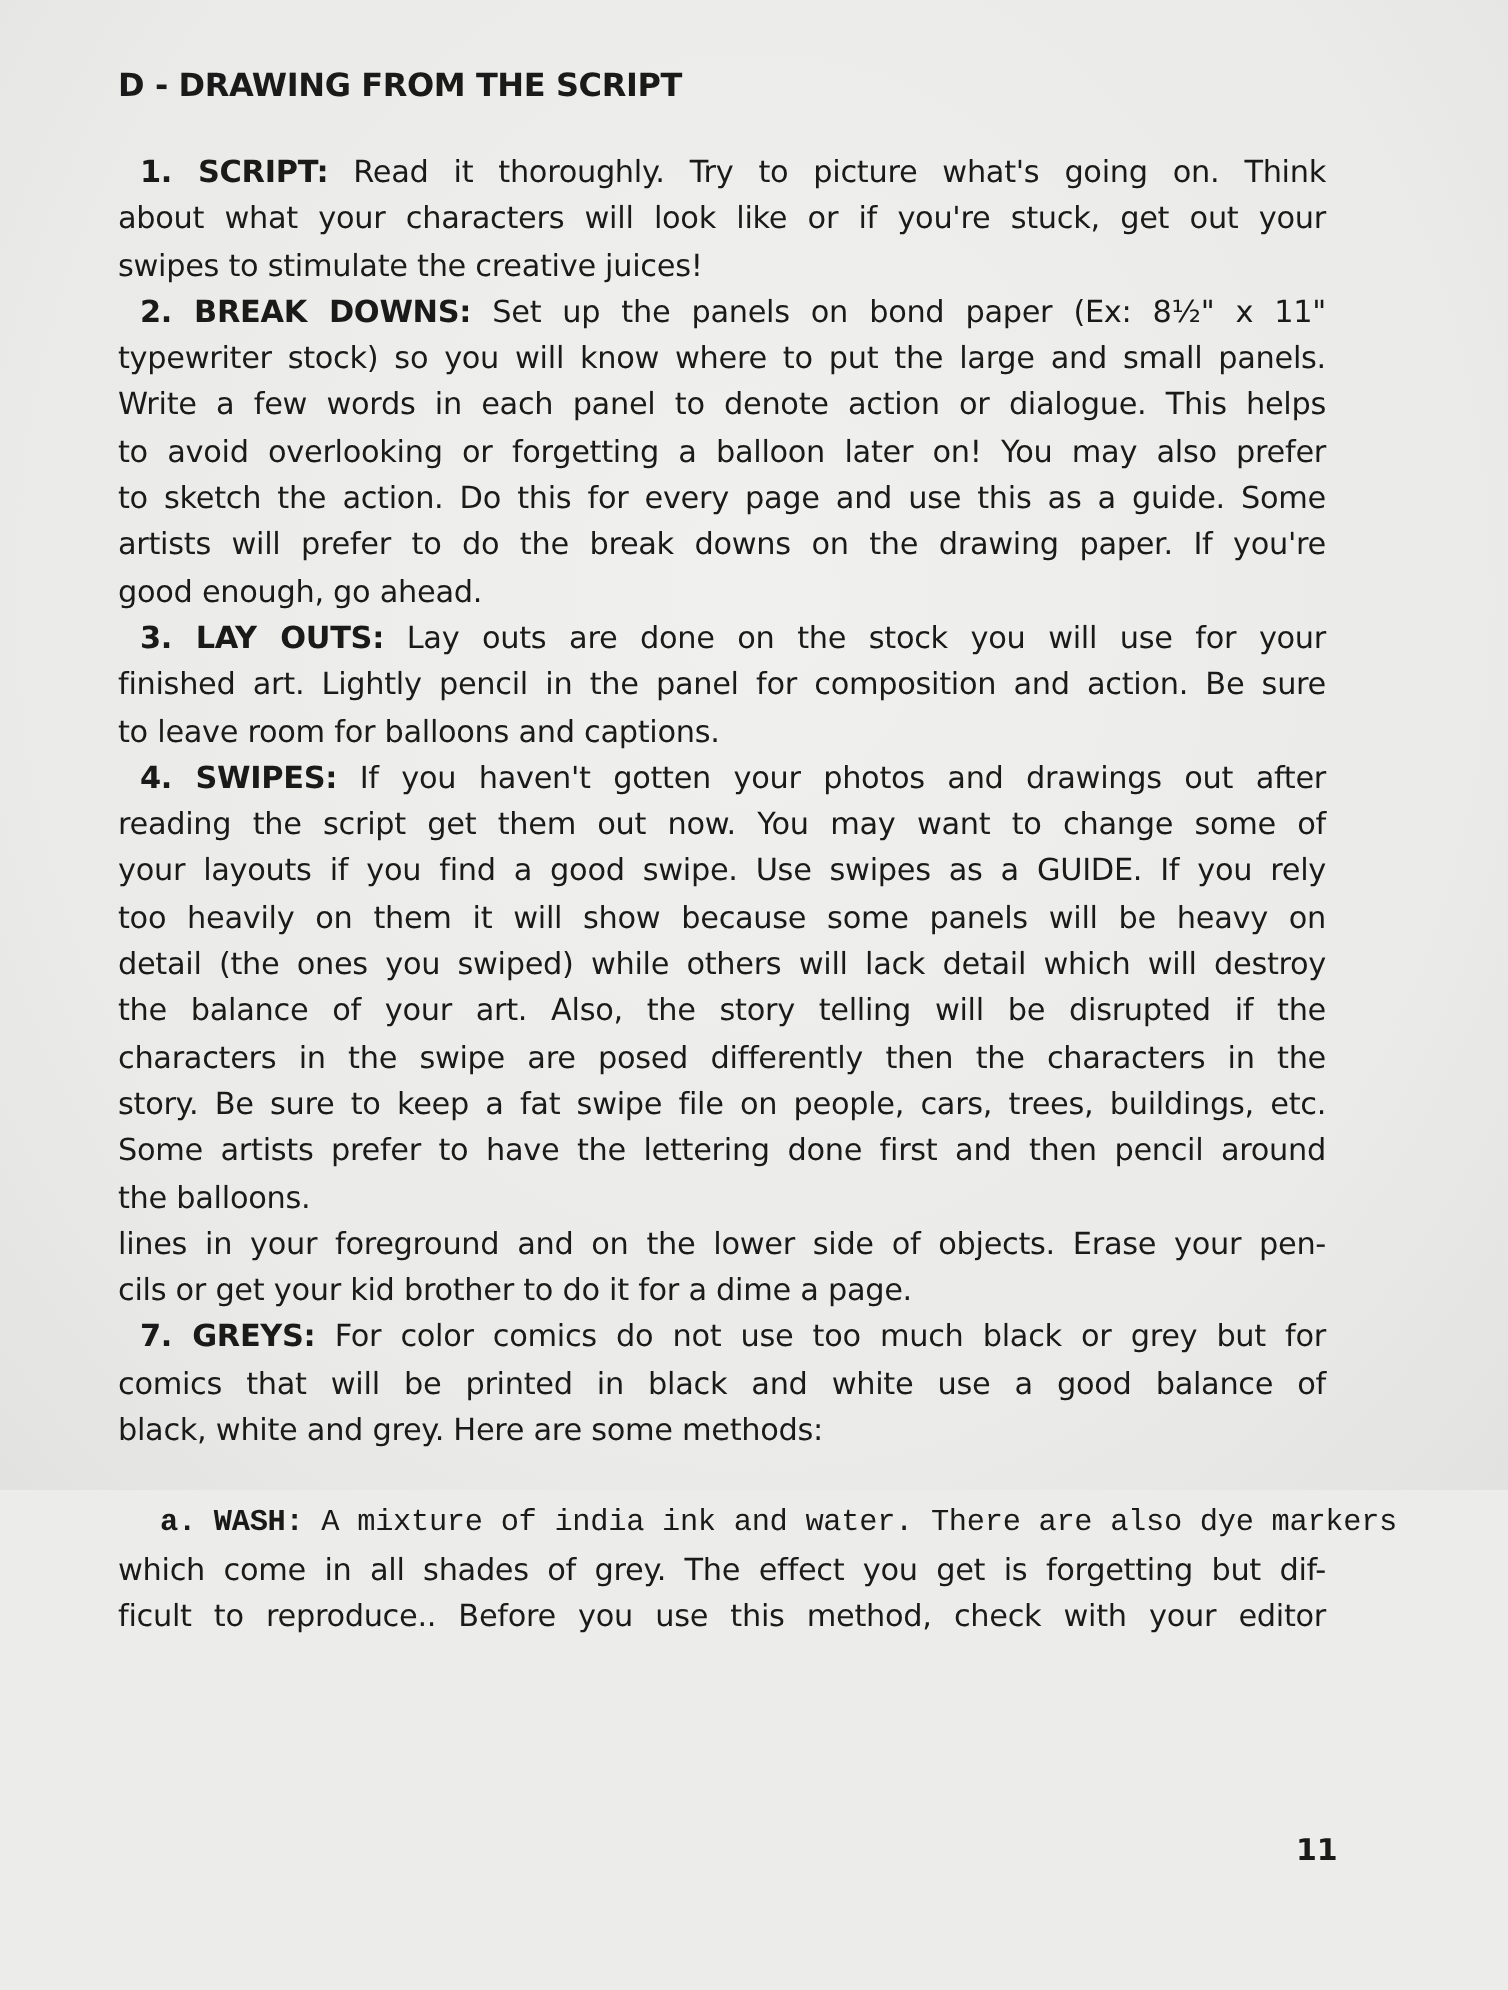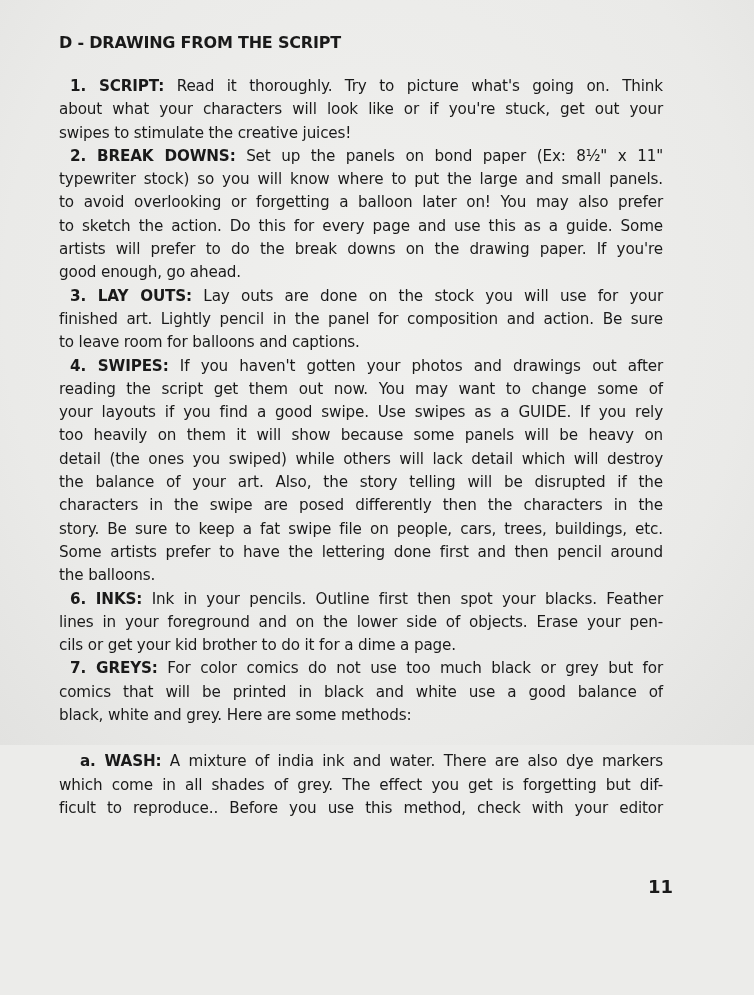--- a/index.html
+++ b/index.html
@@ -20,45 +20,46 @@
       white-space: nowrap;
     }
     .body-text {
       position: absolute; left: 59px; top: 75px; width: 604px;
       font-size: 15.2px; line-height: 23.3px;
       letter-spacing: -0.15px;
     }
     .line { display: block; white-space: nowrap; text-align: justify; text-align-last: justify; }
     .line.last { text-align-last: left; }
     .line.indent { padding-left: 11px; }
-    .line.sub-indent { padding-left: 21px; }
+    .line.sub-indent { padding-left: 21px; font-family: Liberation Mono, monospace; }
     .term { font-weight: bold; }
     .gap { height: 23px; }
     .page-number {
-      position: absolute; left: 648px; top: 876px;
-      font-weight: bold; font-size: 18px;
+      position: absolute; left: 648px; top: 916px;
+      font-weight: bold; font-size: 15px;
     }
   </style>
 </head>
 <body>
 
 <div class="page">
   <div class="heading">D - DRAWING FROM THE SCRIPT</div>
 
   <div class="body-text">
 
     <div>
       <span class="line indent"><span class="term">1. SCRIPT:</span><span> Read it thoroughly. Try to picture what's going on. Think</span></span>
       <span class="line">about what your characters will look like or if you're stuck, get out your</span>
       <span class="line last">swipes to stimulate the creative juices!</span>
     </div>
 
     <div>
       <span class="line indent"><span class="term">2. BREAK DOWNS:</span><span> Set up the panels on bond paper (Ex: 8½" x 11"</span></span>
       <span class="line">typewriter stock) so you will know where to put the large and small panels.</span>
+      <span class="line">Write a few words in each panel to denote action or dialogue. This helps</span>
       <span class="line">to avoid overlooking or forgetting a balloon later on! You may also prefer</span>
       <span class="line">to sketch the action. Do this for every page and use this as a guide. Some</span>
       <span class="line">artists will prefer to do the break downs on the drawing paper. If you're</span>
       <span class="line last">good enough, go ahead.</span>
     </div>
 
     <div>
       <span class="line indent"><span class="term">3. LAY OUTS:</span><span> Lay outs are done on the stock you will use for your</span></span>
       <span class="line">finished art. Lightly pencil in the panel for composition and action. Be sure</span>
       <span class="line last">to leave room for balloons and captions.</span>
@@ -74,21 +75,20 @@
       <span class="line">characters in the swipe are posed differently then the characters in the</span>
       <span class="line">story. Be sure to keep a fat swipe file on people, cars, trees, buildings, etc.</span>
     </div>
 
     <div>
       <span class="line">Some artists prefer to have the lettering done first and then pencil around</span>
       <span class="line last">the balloons.</span>
     </div>
 
     <div>
-      <span class="line indent"><span class="term">6. INKS:</span><span> Ink in your pencils. Outline first then spot your blacks. Feather</span></span>
       <span class="line">lines in your foreground and on the lower side of objects. Erase your pen-</span>
       <span class="line last">cils or get your kid brother to do it for a dime a page.</span>
     </div>
 
     <div>
       <span class="line indent"><span class="term">7. GREYS:</span><span> For color comics do not use too much black or grey but for</span></span>
       <span class="line">comics that will be printed in black and white use a good balance of</span>
       <span class="line last">black, white and grey. Here are some methods:</span>
     </div>
 

